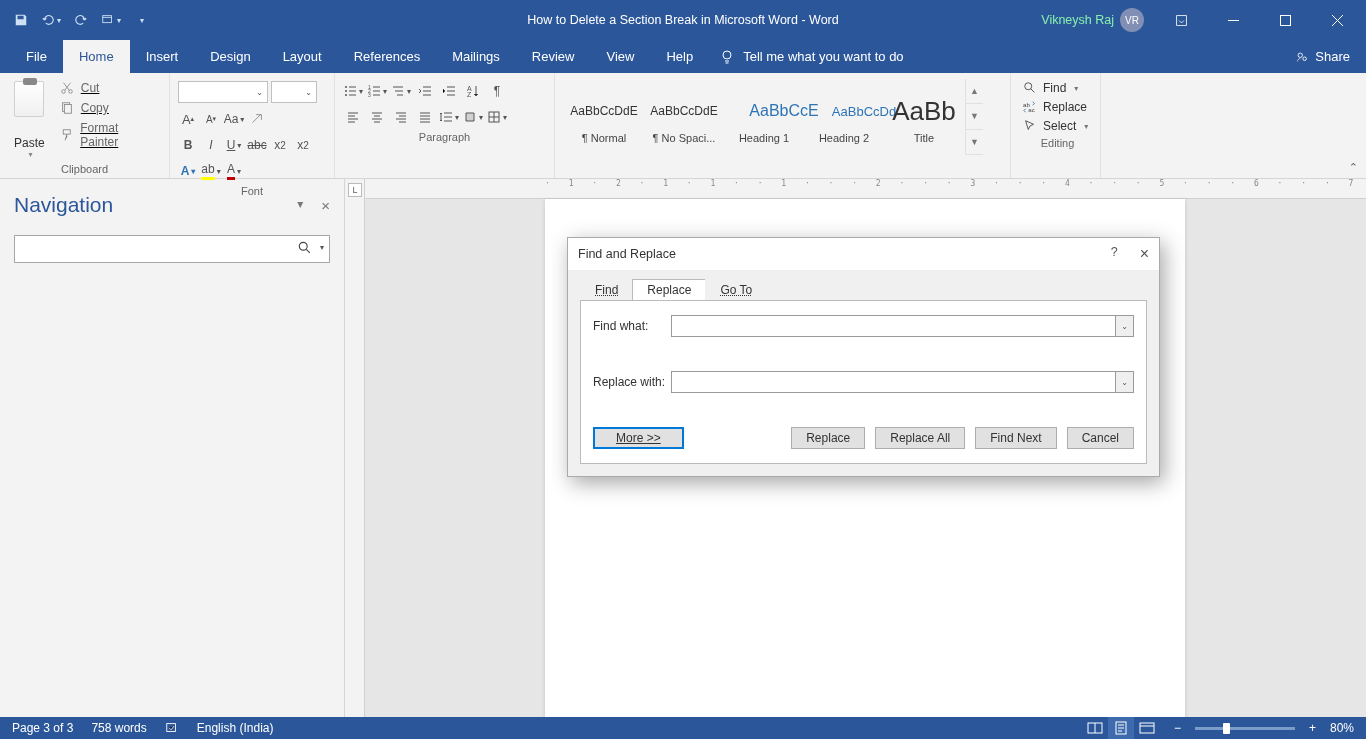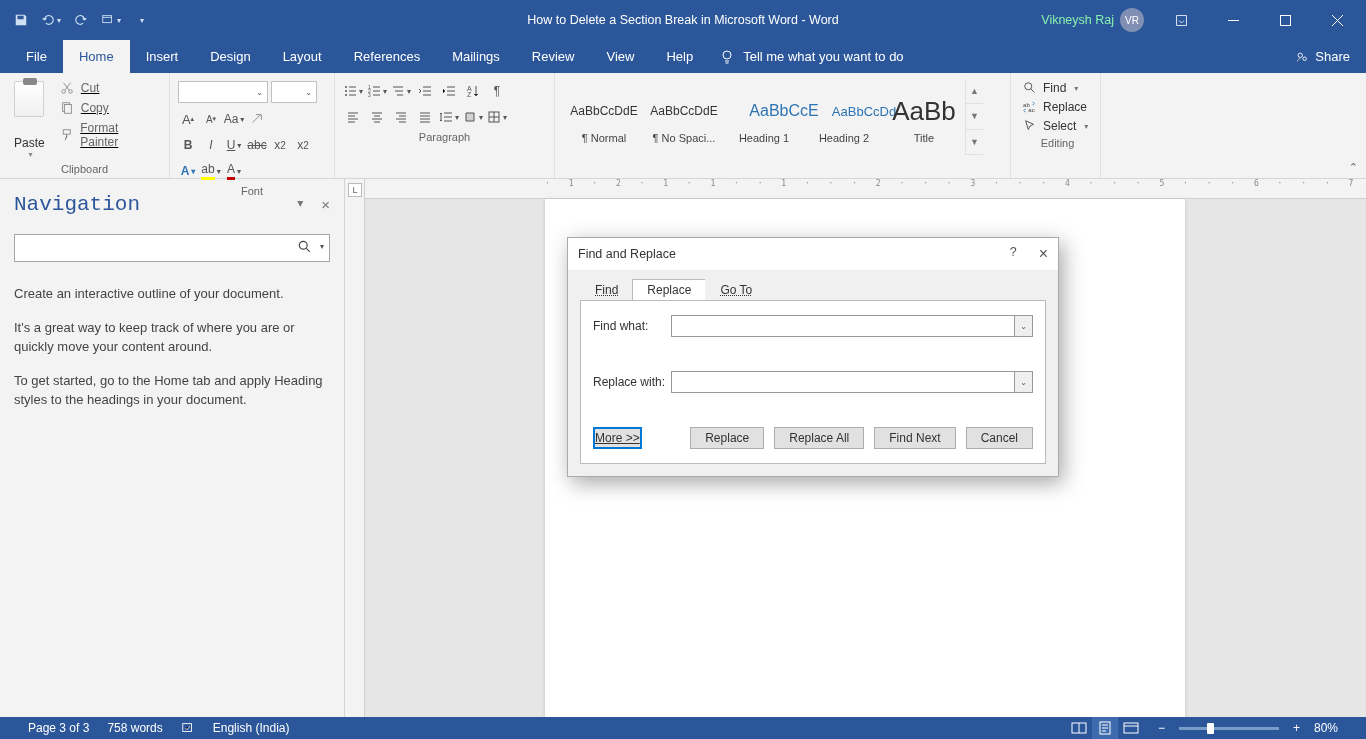--- a/index.html
+++ b/index.html
@@ -65,64 +65,64 @@
     .edit-item { display:flex; align-items:center; gap:6px; font-size:12px; color:#333; cursor:pointer; }
     .edit-icon { width:14px; }
     
     .ribbon-collapse { position:absolute; right:8px; bottom:4px; font-size:11px; color:#666; cursor:pointer; }
     
     
     .main { display:flex; height: calc(739px - 40px - 33px - 106px - 22px); }
     
     .navpane { width:345px; background:#f3f3f3; border-right:1px solid #d5d5d5; padding:14px 14px; }
     .nav-header { display:flex; align-items:center; justify-content:space-between; }
-    .nav-title { font-size:21px; color:#2b579a;font-family:Liberation Mono, monospace; }
+    .nav-title { font-size:21px; color:#2b579a; }
     .nav-close-btns { display:flex; gap:18px; color:#777; font-size:12px; }
     .nav-search { margin-top:18px; position:relative; }
     .nav-search-input { width:100%; height:28px; border:1px solid #a7a7a7; background:#fff; padding:0 30px 0 6px; font-size:13px; }
     .nav-search-icon { position:absolute; right:18px; top:6px; color:#555; }
     .nav-search-drop { position:absolute; right:6px; top:8px; color:#555; font-size:8px; }
     .nav-tabs { margin-top:18px; display:flex; gap:26px; font-size:13.5px; color:#555; }
     .nav-tab { padding-bottom:6px; cursor:pointer; }
     .nav-tab.active { color:#2b579a; border-bottom:2px solid #2b579a; font-weight:600; }
     .nav-body { margin-top:22px; font-size:13px; color:#444; line-height:1.5; }
     .nav-body p { margin-bottom:14px; }
     
     .docarea { flex:1; background:#e6e6e6; position:relative; overflow:hidden; }
     .ruler-v { position:absolute; left:0; top:0; width:20px; height:100%; background:#f3f3f3; border-right:1px solid #d0d0d0; }
     .ruler-v-l { position:absolute; left:3px; top:4px; width:14px; height:14px; border:1px solid #bbb; background:#fff; font-size:9px; display:flex; align-items:center; justify-content:center; color:#666; }
     .ruler-h { position:absolute; left:20px; top:0; right:0; height:20px; background:#f3f3f3; border-bottom:1px solid #d0d0d0; font-size:8px; color:#888; overflow:hidden; padding-left:180px; letter-spacing: 0; white-space:nowrap; }
     .ruler-h-text { font-family: monospace; letter-spacing: 7px; }
     .page { position:absolute; left:200px; top:20px; width:640px; height:800px; background:#fff; box-shadow:0 1px 4px rgba(0,0,0,0.15); }
     
     
-    .dialog { position:absolute; left:567px; top:237px; width:492px; background:#fff; border:1px solid #aaa; box-shadow:4px 6px 20px rgba(0,0,0,0.35); }
+    .dialog { position:absolute; left:567px; top:237px; width:593px; background:#fff; border:1px solid #aaa; box-shadow:4px 6px 20px rgba(0,0,0,0.35); }
     .dialog-title { height:33px; display:flex; align-items:center; justify-content:space-between; padding:0 10px; font-size:12.5px; color:#333; border-bottom:1px solid #eee;}
     .dialog-title-right { display:flex; gap:22px; color:#555; }
     .dialog-title-right span { cursor:pointer; }
     .dialog-body { padding: 8px 12px 12px; background:#f0f0f0; }
     .dlg-tabs { display:flex; }
     .dlg-tab { border:1px solid #bbb; border-bottom:none; background:#fff; padding:3px 14px; font-size:12px; color:#333; margin-right:-1px; cursor:pointer; position:relative; }
     .dlg-tab.inactive { background:#f0f0f0; border-color:transparent transparent #bbb transparent; }
     .dlg-tab.inactive span { text-decoration:underline dotted; }
     .dlg-panel { border:1px solid #bbb; background:#fff; padding:14px 12px 14px; }
     .dlg-row { display:flex; align-items:center; margin-bottom:34px; }
     .dlg-row:last-of-type { margin-bottom:14px; }
     .dlg-label { width:78px; font-size:12px; color:#333; }
     .dlg-input-wrap { flex:1; display:flex; }
     .dlg-input { flex:1; height:22px; border:1px solid #9a9a9a; background:#fff; padding:0 4px; font-size:12px; }
     .dlg-drop { width:18px; height:22px; border:1px solid #9a9a9a; border-left:none; background:#efefef; display:flex; align-items:center; justify-content:center; font-size:8px; color:#555; cursor:pointer; }
     .dlg-buttons { display:flex; justify-content:space-between; margin-top:10px; }
     .dlg-btn { border:1px solid #adadad; background:#e1e1e1; padding:3px 14px; font-size:12px; color:#333; cursor:pointer; }
-    .dlg-btn.focused { border:2px solid #0078d7; padding:2px 0; }
+    .dlg-btn.focused { border:2px solid #0078d7; padding:2px 21px; }
     .dlg-btn.focused span { text-decoration:underline; }
     .dlg-right-btns { display:flex; gap:10px; }
     
     
-    .statusbar { position:absolute; bottom:0; left:0; right:0; height:22px; background:#2b579a; color:#fff; font-size:12px; display:flex; align-items:center; padding:0 28px; justify-content:space-between; }
+    .statusbar { position:absolute; bottom:0; left:0; right:0; height:22px; background:#2b579a; color:#fff; font-size:12px; display:flex; align-items:center; padding:0 12px; justify-content:space-between; }
     .status-left { display:flex; gap:18px; align-items:center; }
     .status-right { display:flex; align-items:center; gap:10px; }
     .view-btns { display:flex; gap:0; }
     .view-btn { width:26px; height:22px; display:flex; align-items:center; justify-content:center; cursor:pointer; }
     .view-btn.active { background:#3d6bad; }
     .zoom-slider { width:100px; height:3px; background:#7a9cc9; position:relative; }
     .zoom-thumb { position:absolute; left:28px; top:-4px; width:7px; height:11px; background:#fff; border-radius:1px; }
     .zoom-btn { cursor:pointer; padding:0 4px; }
     
     .caret { font-size:8px; display:inline-block; margin-left:2px; }
@@ -473,25 +473,20 @@
     <div class="nav-search">
       <input class="nav-search-input" placeholder="" style="">
       <span class="nav-search-icon">
           <svg width="14" height="14" viewBox="0 0 16 16">
             <circle cx="6" cy="6" r="4.5" fill="none" stroke="#444" stroke-width="1.3"></circle>
             <path stroke="#444" stroke-width="1.3" d="M9.5 9.5l4 4"></path>
           </svg>
         </span>
       <span class="nav-search-drop">▾</span>
     </div>
-    <div class="nav-body">
-      <p>Create an interactive outline of your document.</p>
-      <p>It's a great way to keep track of where you are or quickly move your content around.</p>
-      <p>To get started, go to the Home tab and apply Heading styles to the headings in your document.</p>
-    </div>
   </div>
 
   <div class="docarea">
     <div class="ruler-v">
       <div class="ruler-v-l">L</div>
     </div>
     <div class="ruler-h"><span class="ruler-h-text">· 1 · 2 · 1 · 1 ·     · 1 · · · 2 · · · 3 · · · 4 · · · 5 · · · 6 · · · 7 · · · 8 · · · 9 · · · 10 · · · 11 · · · 12 · · · 13 · · · 14 · · · 15 · · · 16 · · · 17 · · · 18 ·</span></div>
     <div class="page"></div>
   </div>
 </div>

